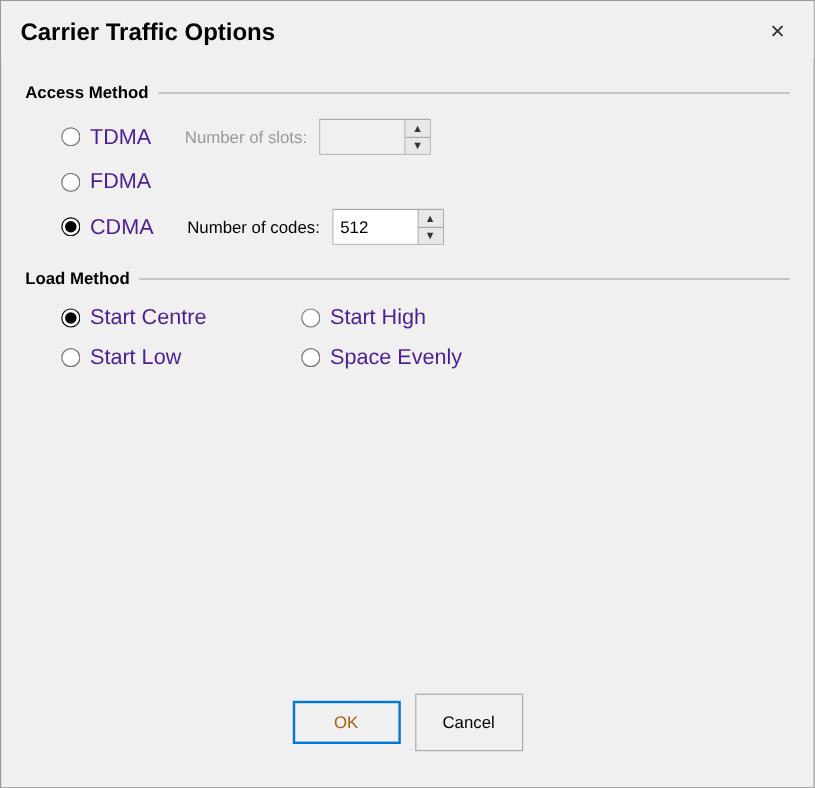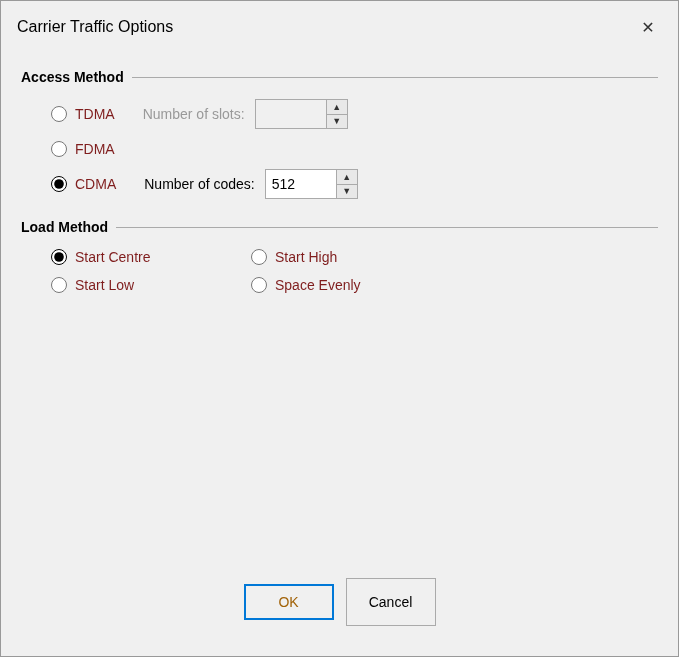--- a/index.html
+++ b/index.html
@@ -31,22 +31,22 @@
     .title-bar {
       background: #f0f0f0;
       padding: 12px 16px 8px 16px;
       display: flex;
       align-items: center;
       justify-content: space-between;
       border-bottom: none;
     }
 
     .title-text {
-      font-size: 16px;
-      font-weight: 400;
+      font-size: 20px;
+      font-weight: 700;
       color: #000;
     }
 
     .close-btn {
       width: 28px;
       height: 28px;
       background: none;
       border: 1px solid transparent;
       cursor: pointer;
       display: flex;
@@ -104,22 +104,22 @@
     }
 
     .radio-input {
       width: 16px;
       height: 16px;
       cursor: pointer;
       accent-color: #000;
     }
 
     .radio-label {
-      font-size: 14px;
-      color: #7f1d1d;
+      font-size: 18px;
+      color: #4c1d95;
       cursor: pointer;
     }
 
     .radio-label-disabled {
       font-size: 14px;
       color: #999;
     }
 
     .spinner-group {
       display: flex;

